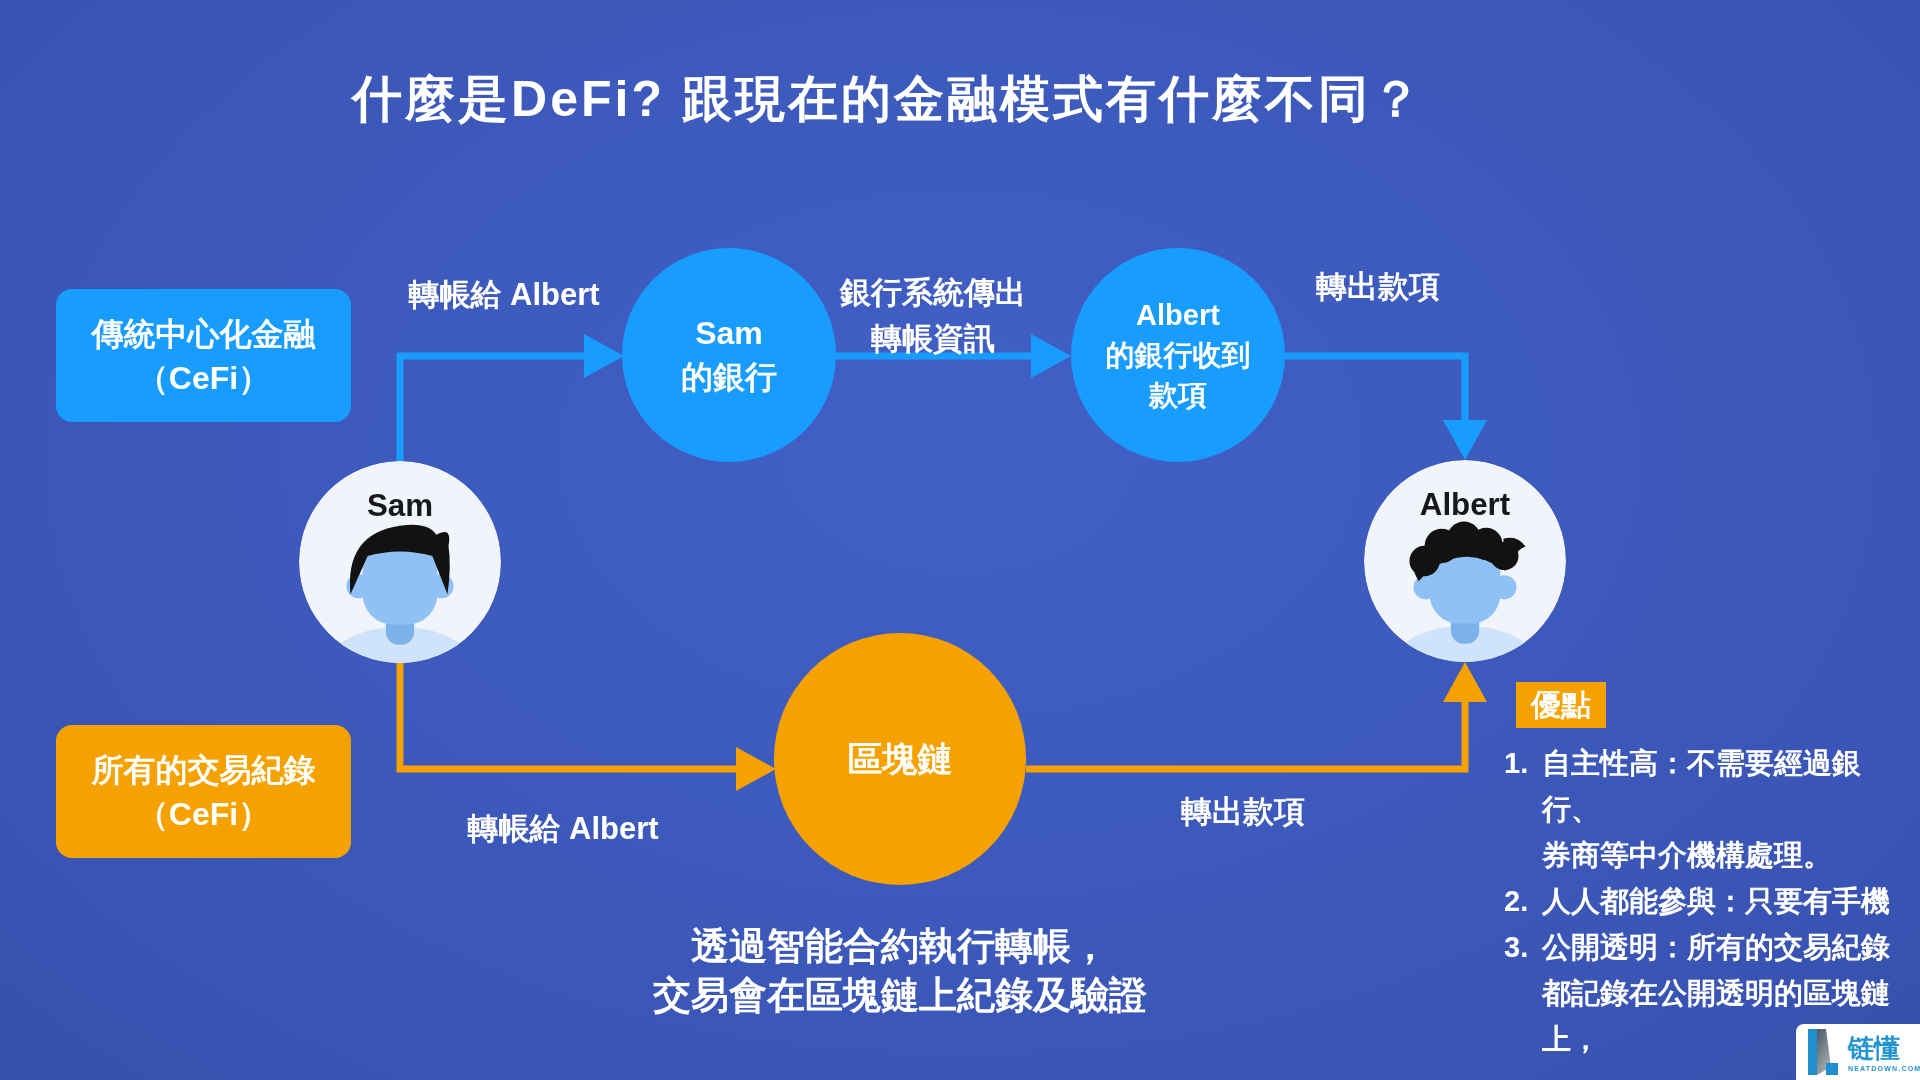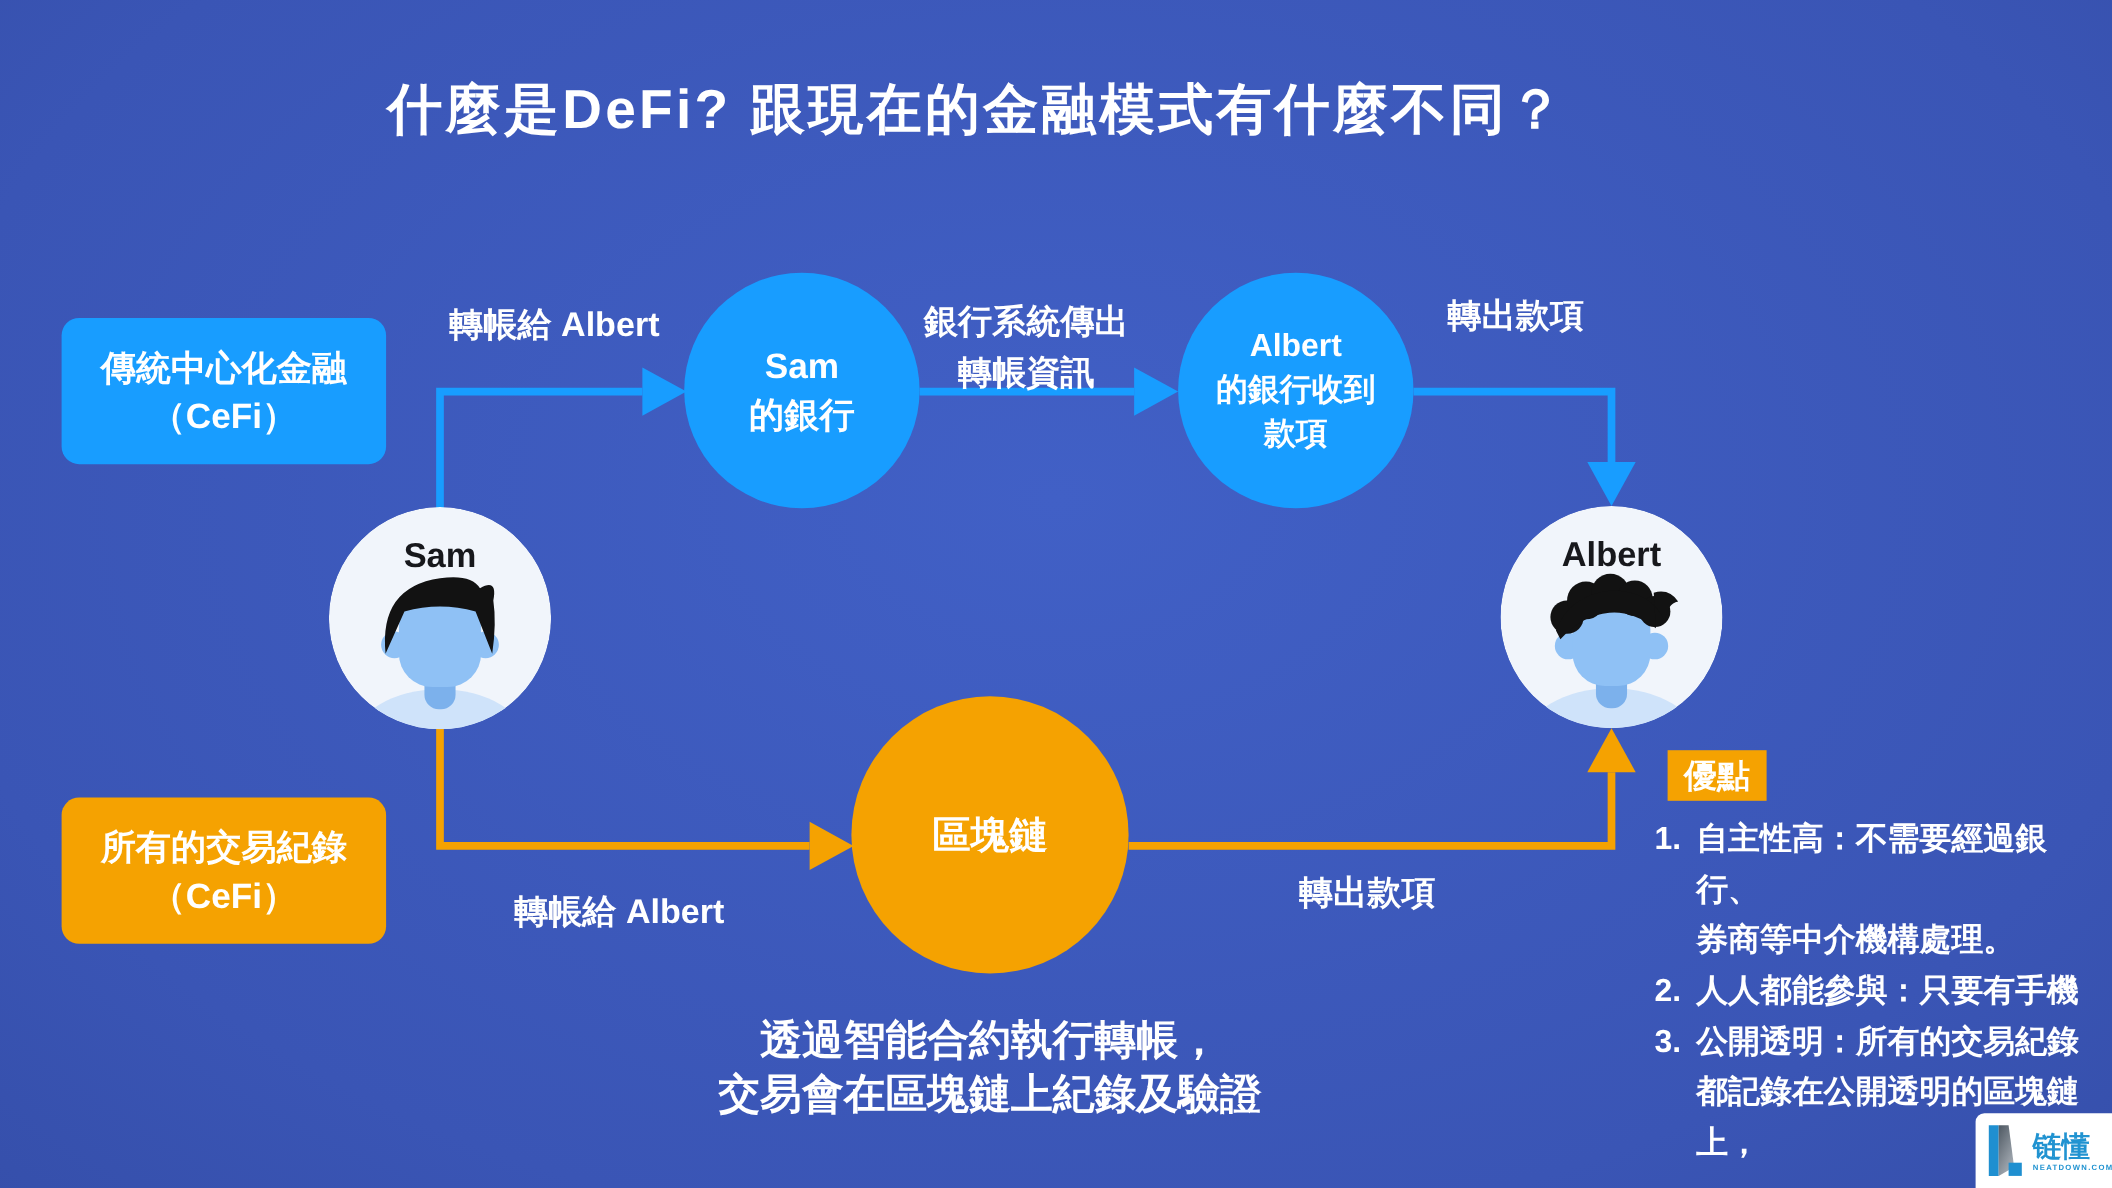--- a/index.html
+++ b/index.html
@@ -62,21 +62,21 @@
   #adv-badge{
     left:1516px;top:682px;width:90px;height:46px;background:var(--orange);
     color:#ffffff;font-size:30px;font-weight:bold;display:flex;align-items:center;justify-content:center;font-family:Liberation Mono, monospace;
   }
   #adv-list{left:1504px;top:740px;width:414px;color:#ffffff;font-weight:bold;font-size:29px;line-height:46px;}
   .adv-item{display:flex;}
   .adv-num{width:38px;flex:0 0 38px;}
   .adv-lines span{display:block;}
   
   #logo{
-    right:0;bottom:0;width:124px;height:68px;background:#ffffff;
+    right:0;bottom:0;width:124px;height:56px;background:#ffffff;
     border-top-left-radius:8px;display:flex;align-items:center;gap:8px;padding:6px 8px 6px 8px;z-index:5;
   }
   #logo .mark{width:36px;height:50px;flex:0 0 36px;}
   #logo .texts{display:flex;flex-direction:column;align-items:flex-start;}
   #logo .name{color:var(--logo-blue);font-size:26px;font-weight:bold;line-height:30px;}
   #logo .domain{color:var(--logo-blue);font-size:7px;font-weight:bold;letter-spacing:1.2px;margin-top:2px;}
 </style>
 </head>
 <body>
 

